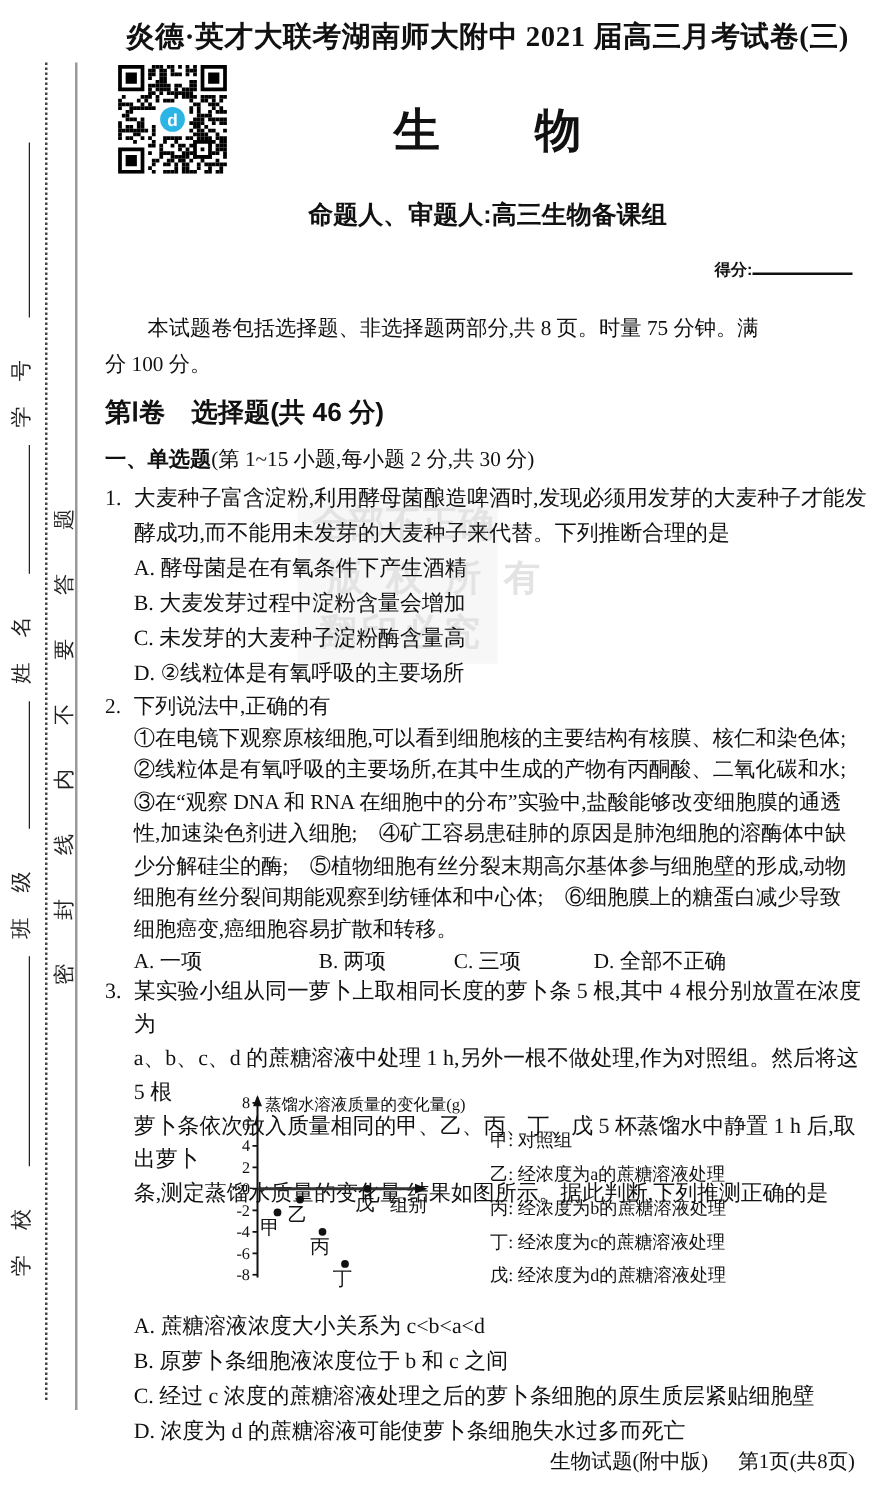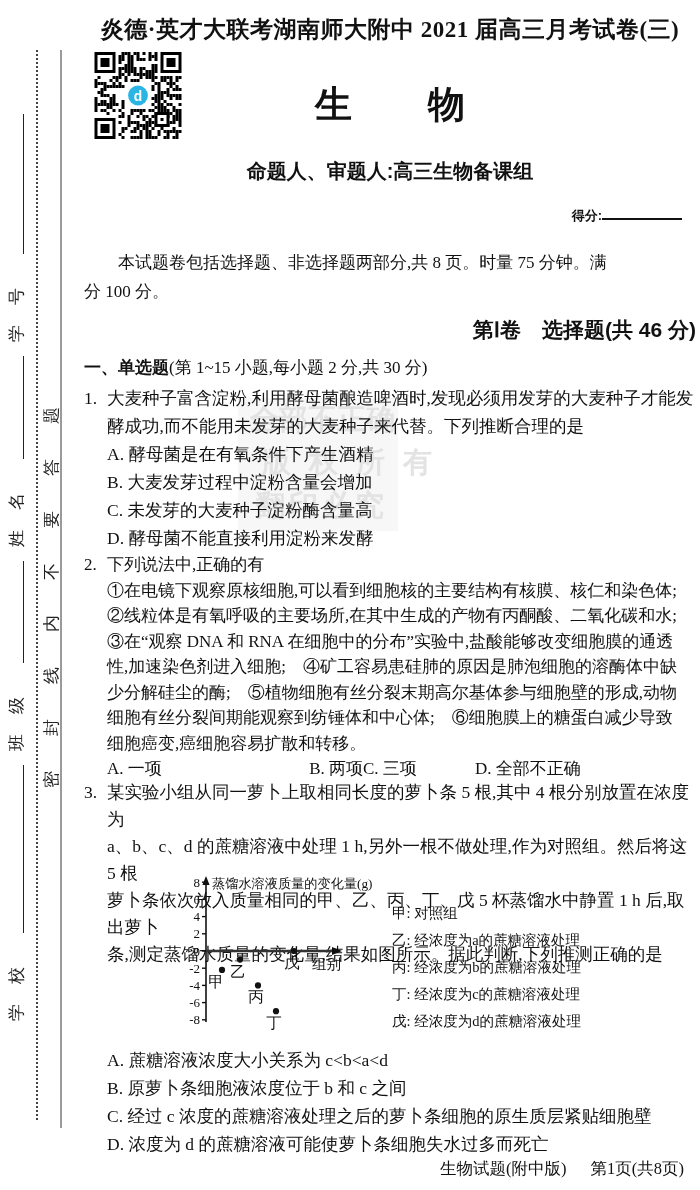--- a/index.html
+++ b/index.html
@@ -31,37 +31,37 @@
            font-family:"Liberation Sans",sans-serif;font-weight:bold;font-size:37px;}
   .subject-text{letter-spacing:76px;margin-right:-76px;}
   .setter{left:84px;top:158px;width:612px;text-align:center;z-index:1;
           font-family:"Liberation Sans",sans-serif;font-weight:bold;font-size:20px;}
   .score-row{left:84px;top:200px;width:612px;text-align:right;padding-right:0;z-index:1;
              font-family:"Liberation Sans",sans-serif;font-weight:bold;font-size:13px;}
   .score-line{display:inline-block;width:80px;border-bottom:2px solid #111;height:18px;
               margin-right:14px;}
   .intro{left:84px;top:248px;width:612px;font-size:17px;line-height:29px;z-index:1;}
   .indent{text-indent:2em;}
-  .sec-heading{left:84px;top:316px;width:612px;text-align:right;z-index:1;
+  .sec-heading{left:84px;top:316px;width:612px;text-align:left;z-index:1;
                font-family:"Liberation Sans",sans-serif;font-weight:bold;font-size:21px;}
   .subhead{left:84px;top:356px;width:612px;font-size:17px;z-index:1;}
   .subhead b{font-family:"Liberation Sans",sans-serif;}
   
   .q{width:612px;left:84px;font-size:17.5px;z-index:1;}
   .q1{top:384px;line-height:28px;}
   .q2{top:552px;line-height:25.5px;font-size:17px;}
   .q3{top:779px;line-height:27px;}
   .q3opts{top:1046px;line-height:28px;}
   .ln{display:flex;}
   .no{width:23px;flex:none;}
   .tx{flex:1;}
   .opt{padding-left:23px;}
   .optrow{padding-left:23px;}
   .io{display:inline-block;}
-  .io0{width:148px;} .io1{width:108px;text-align:right;} .io2{width:112px;}
+  .io0{width:148px;} .io1{width:108px;} .io2{width:112px;}
   
   .chart-block{left:84px;top:876px;width:612px;height:168px;z-index:1;}
   .chart-svg{position:absolute;left:100px;top:0;}
   .legend{position:absolute;left:308px;top:24px;font-size:14.5px;line-height:27px;
           white-space:nowrap;}
   
   .footer{left:84px;top:1158px;width:612px;text-align:right;font-size:16.5px;z-index:1;}
   .footer span{margin:0 12px;}
 </style>
 </head>
@@ -417,21 +417,21 @@
         <span class="no">1.</span>
         <span class="tx">大麦种子富含淀粉,利用酵母菌酿造啤酒时,发现必须用发芽的大麦种子才能发</span>
       </div>
     <div class="ln">
         <span class="no"></span>
         <span class="tx">酵成功,而不能用未发芽的大麦种子来代替。下列推断合理的是</span>
       </div>
     <div class="opt">A. 酵母菌是在有氧条件下产生酒精</div>
     <div class="opt">B. 大麦发芽过程中淀粉含量会增加</div>
     <div class="opt">C. 未发芽的大麦种子淀粉酶含量高</div>
-    <div class="opt">D. 酵母菌不能直接利用淀粉来发酵</div>
+    <div class="opt">D. ②线粒体是有氧呼吸的主要场所</div>
   </div>
 
   <div class="abs q q2">
     <div class="ln">
         <span class="no">2.</span>
         <span class="tx">下列说法中,正确的有</span>
       </div>
     <div class="opt">①在电镜下观察原核细胞,可以看到细胞核的主要结构有核膜、核仁和染色体;</div>
     <div class="opt">②线粒体是有氧呼吸的主要场所,在其中生成的产物有丙酮酸、二氧化碳和水;</div>
     <div class="opt">③在“观察 DNA 和 RNA 在细胞中的分布”实验中,盐酸能够改变细胞膜的通透</div>

